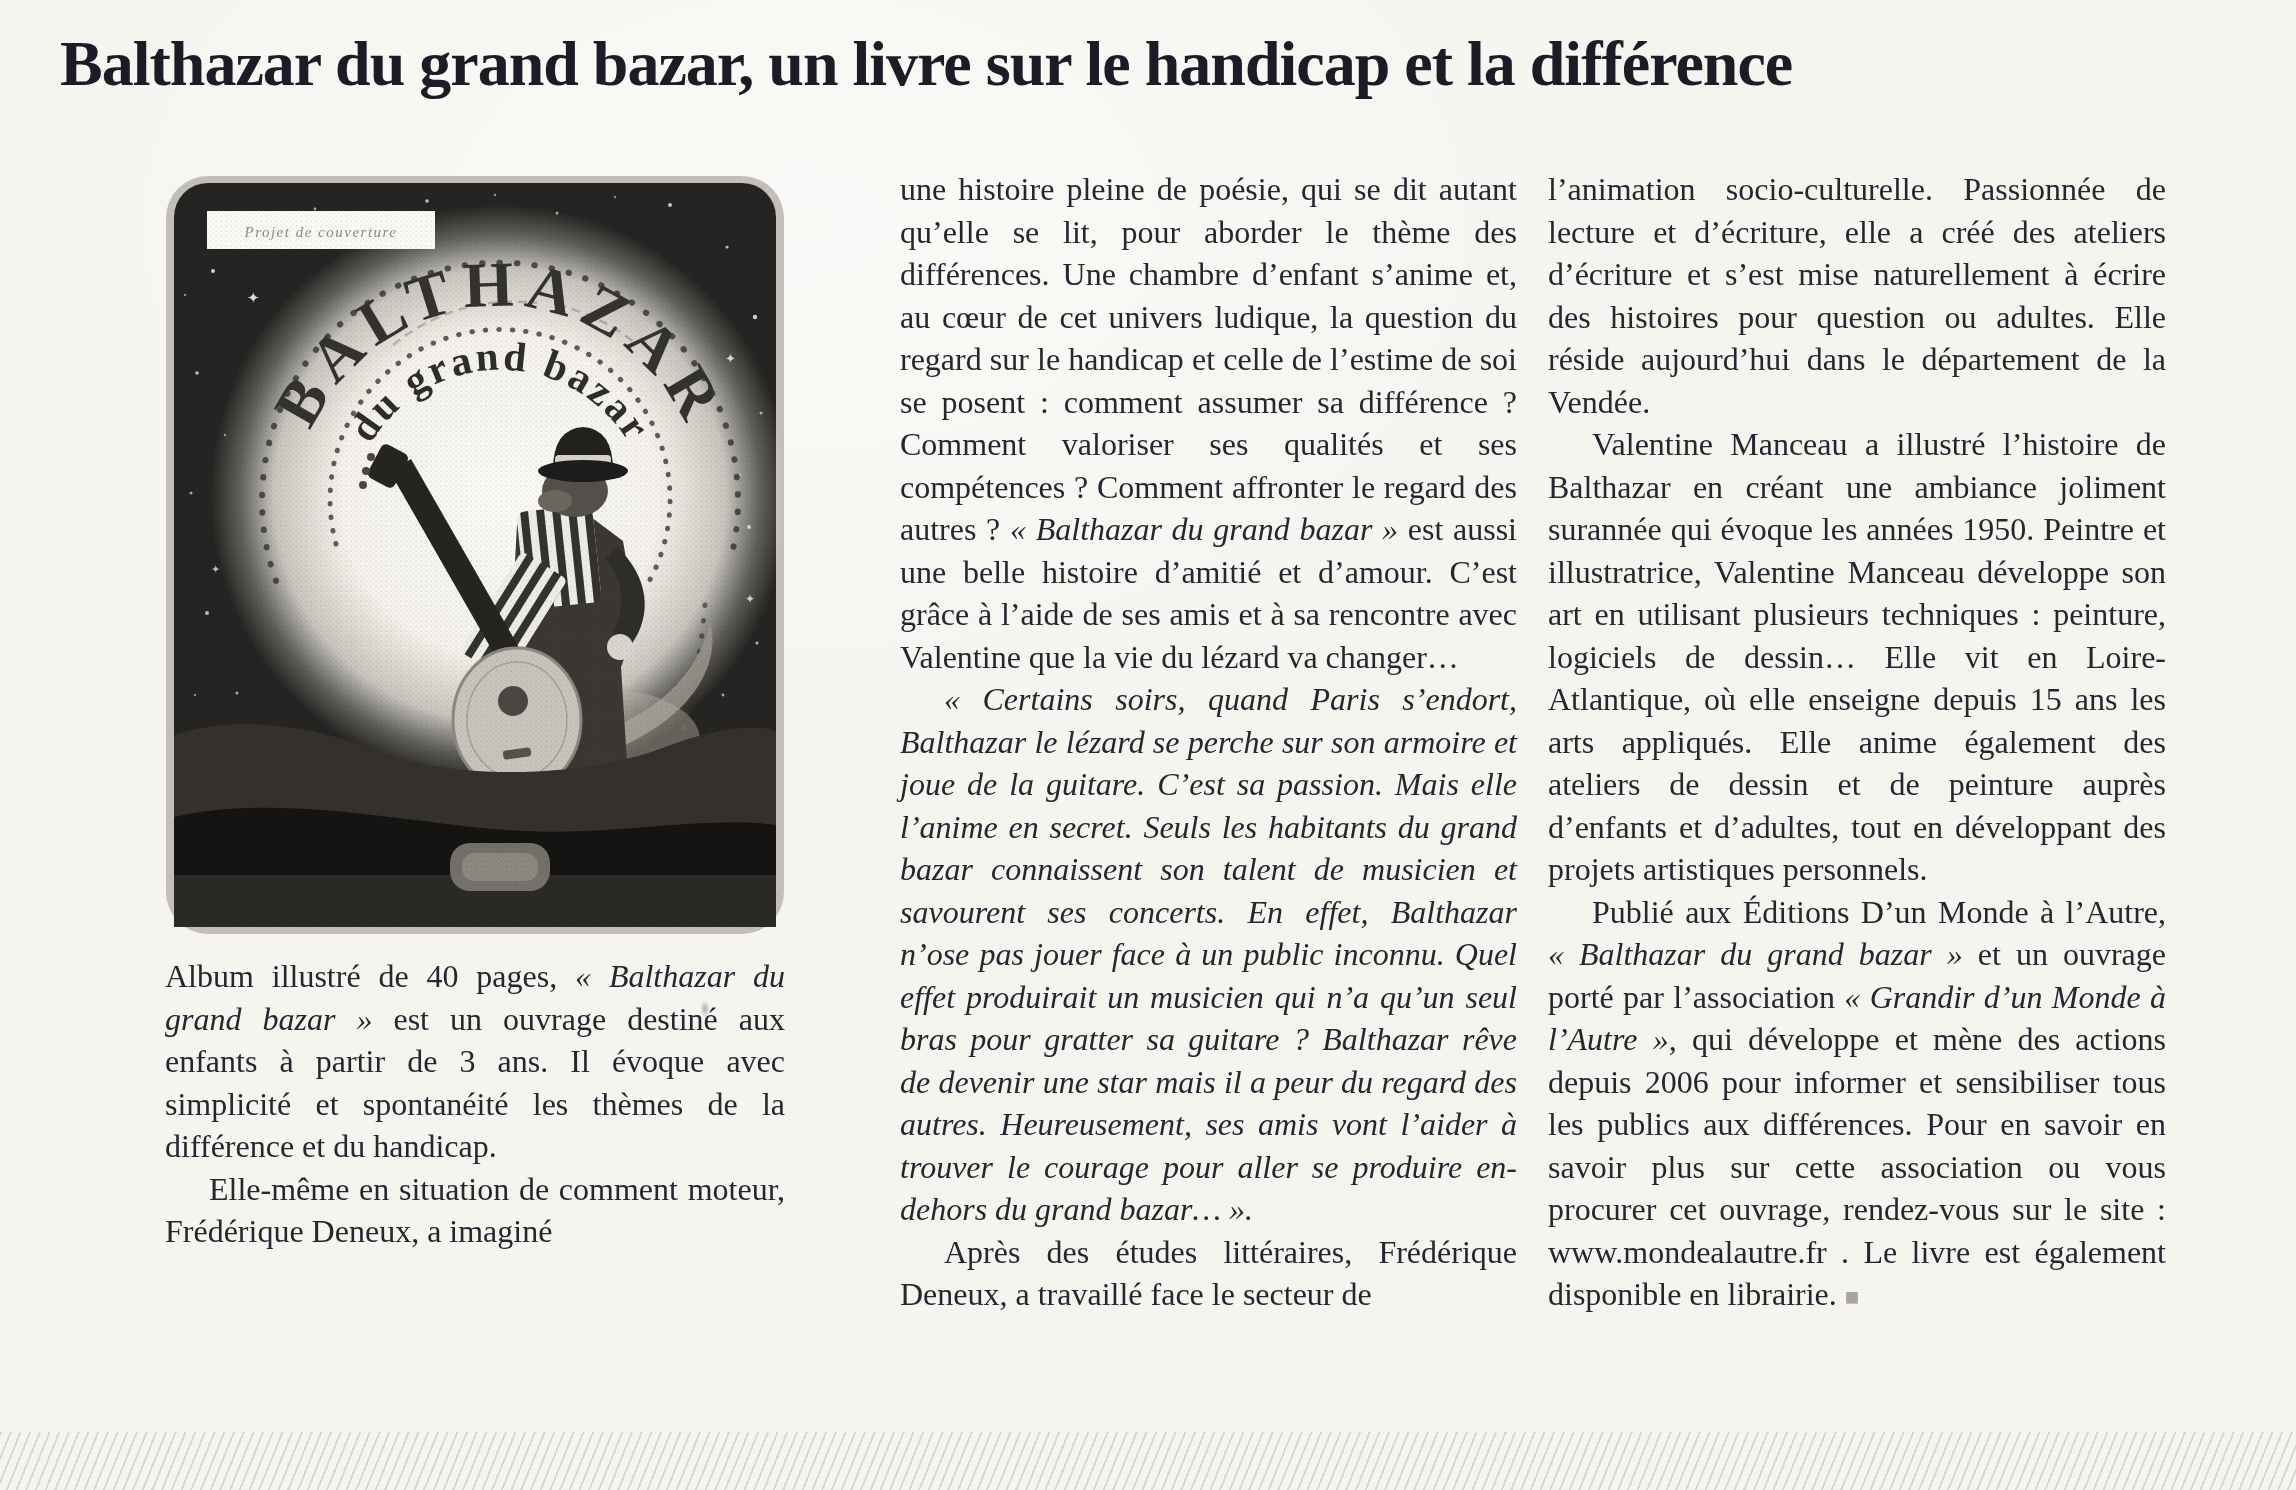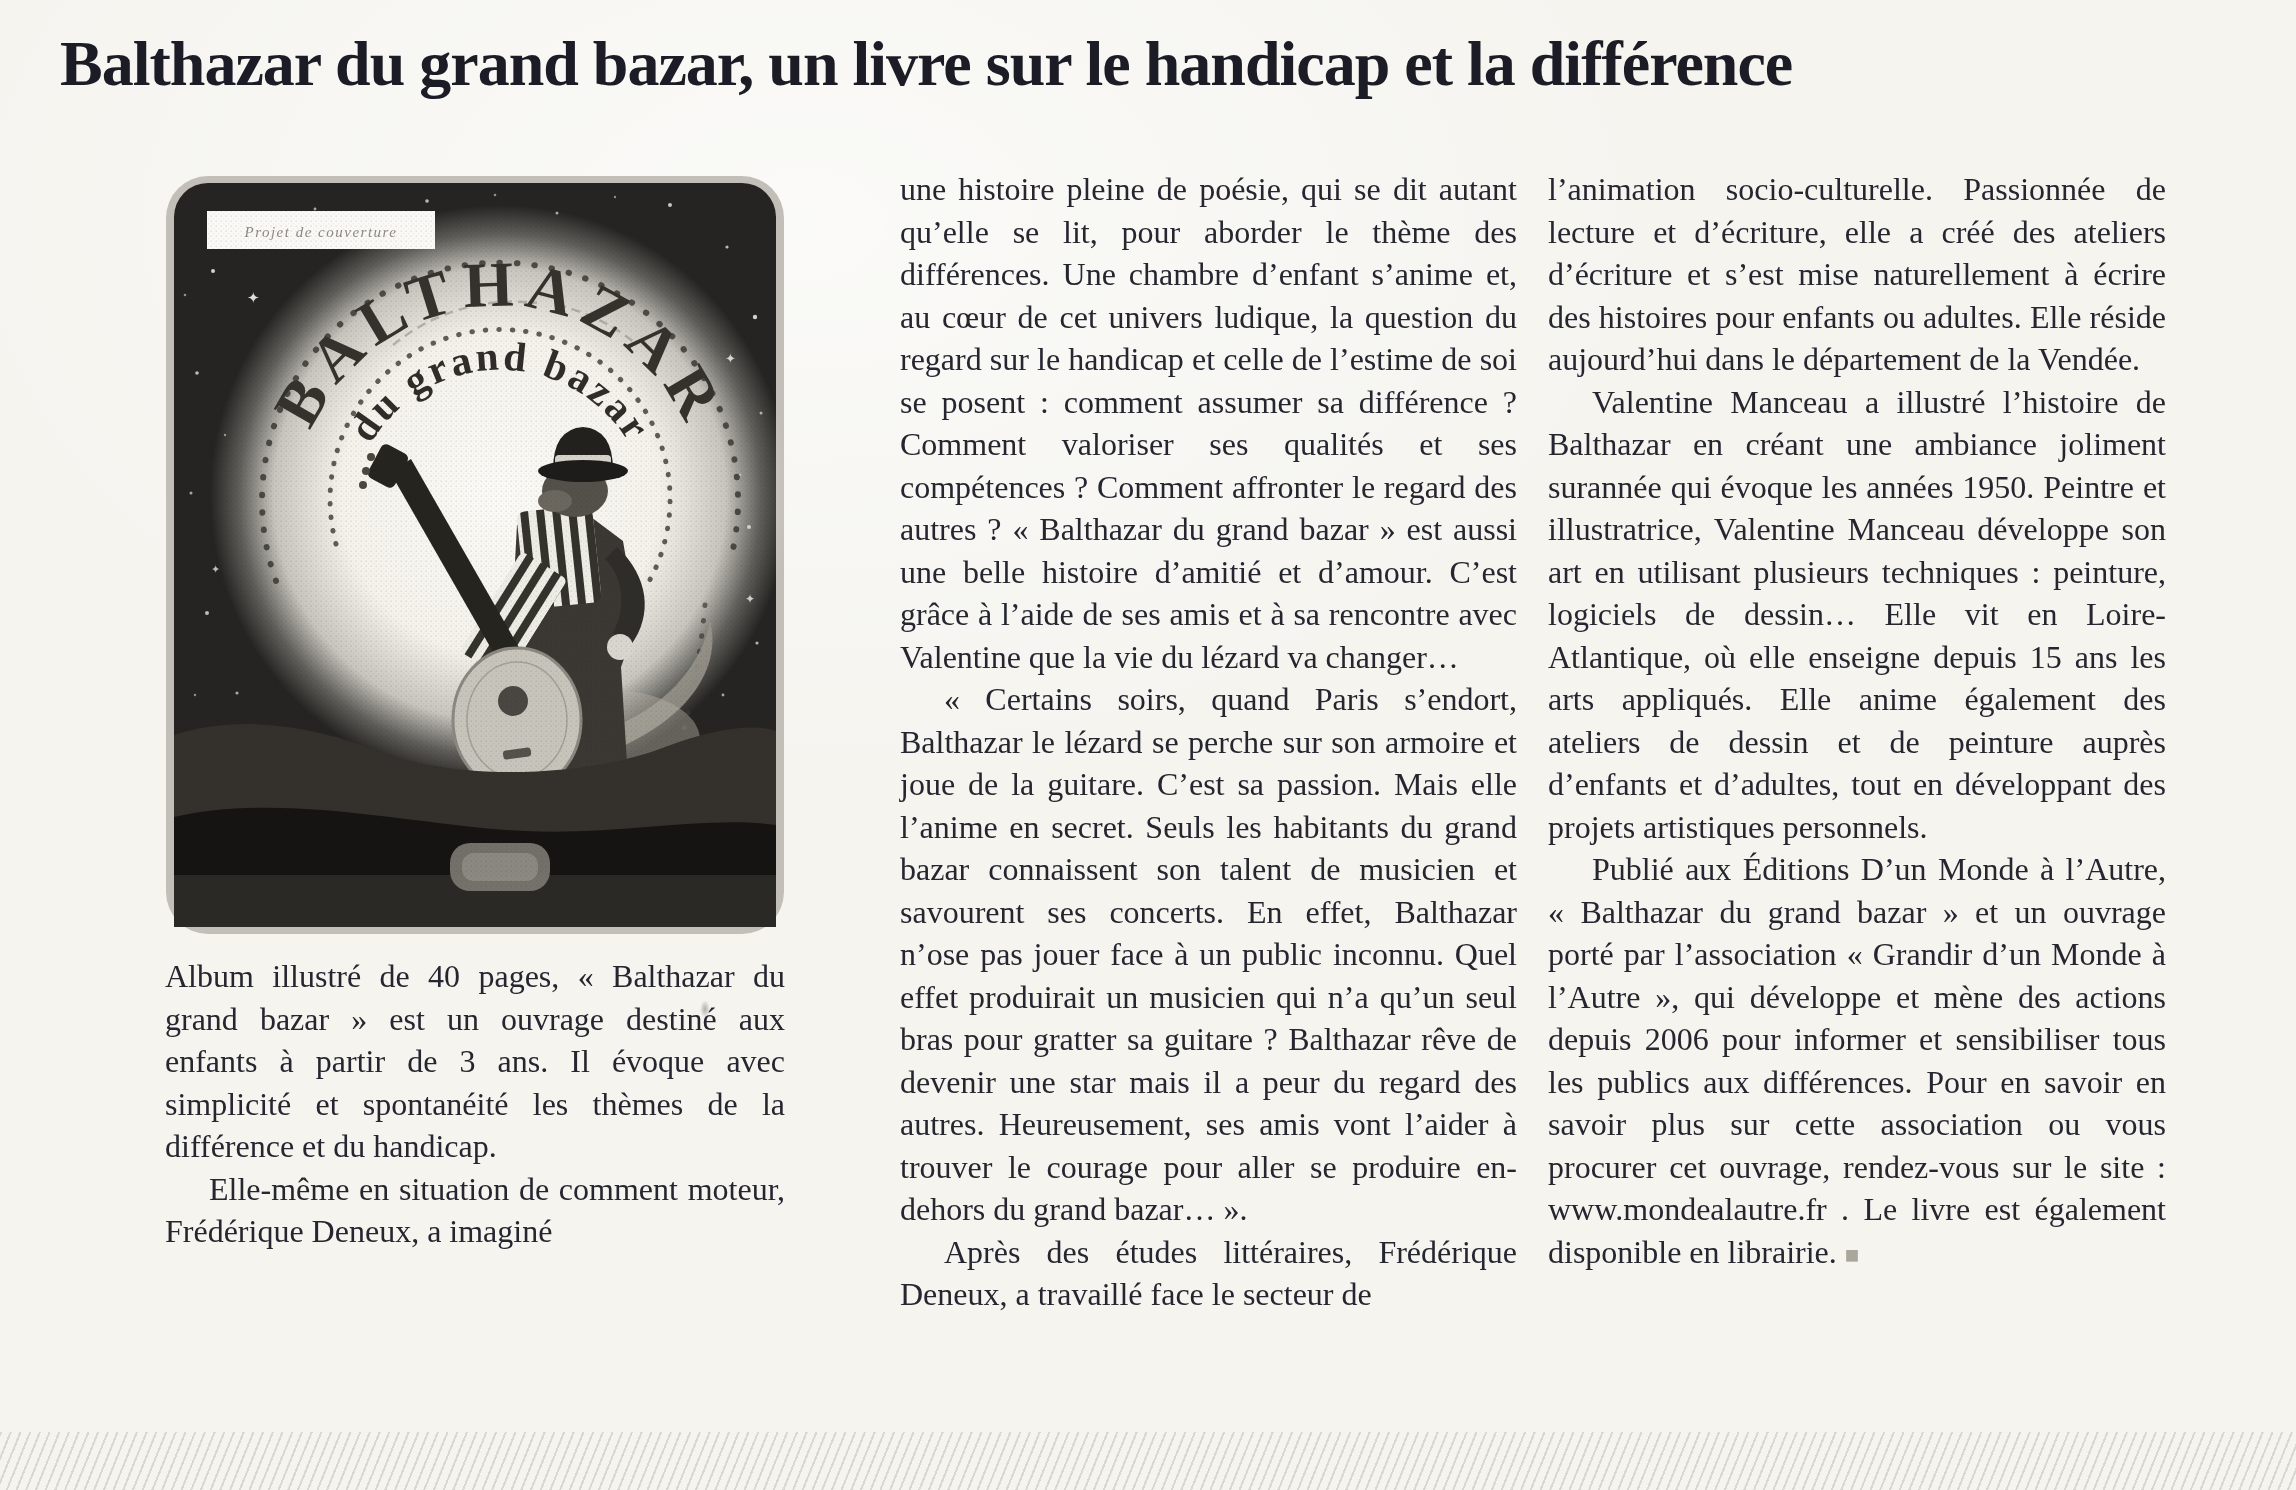--- a/index.html
+++ b/index.html
@@ -20,21 +20,21 @@
   .col{
     position:absolute;text-align:justify;
     font-size:32px;line-height:42.5px;color:#262631;
   }
   #colL{left:165px;top:150px;width:620px;}
   #colM{left:900px;top:168px;width:617px;}
   #colR{left:1548px;top:168px;width:618px;}
   figure.cover{margin:25px 0 20px 0;padding:0;width:620px;height:760px;}
   .para{margin:0;}
   .para.ind{text-indent:44px;}
-  .it{margin-top:6px;}
+  .it{font-style:italic;margin-top:6px;}
   .endmark{color:#a9a69c;font-size:24px;letter-spacing:2px;}
   .hatch{
     position:absolute;left:0;bottom:0;width:100%;height:58px;
     background:repeating-linear-gradient(112deg,
       rgba(104,102,94,.20) 0px, rgba(104,102,94,.20) 2px,
       rgba(245,244,239,0) 2px, rgba(245,244,239,0) 9px);
   }
   .speck{
     position:absolute;left:700px;top:1000px;width:10px;height:18px;border-radius:50%;
     background:radial-gradient(rgba(90,90,88,.45), rgba(90,90,88,0) 70%);
@@ -188,21 +188,21 @@
   <section class="col" id="colM">
     <div>
         <p class="para"><span>une histoire pleine de poésie, qui se dit autant qu’elle se lit, pour aborder le thème des différences. Une chambre d’enfant s’anime et, au cœur de cet univers ludique, la question du regard sur le handicap et celle de l’estime de soi se posent&nbsp;: comment assumer sa différence&nbsp;? Comment valoriser ses qualités et ses compétences&nbsp;? Comment affronter le regard des autres&nbsp;? </span><span class="it">«&nbsp;Balthazar du grand bazar&nbsp;»</span><span> est aussi une belle histoire d’amitié et d’amour. C’est grâce à l’aide de ses amis et à sa rencontre avec Valentine que la vie du lézard va changer…</span></p>
         <p class="para ind"><span class="it">«&nbsp;Certains soirs, quand Paris s’endort, Balthazar le lézard se perche sur son armoire et joue de la guitare. C’est sa passion. Mais elle l’anime en secret. Seuls les habitants du grand bazar connaissent son talent de musicien et savourent ses concerts. En effet, Balthazar n’ose pas jouer face à un public inconnu. Quel effet produirait un musicien qui n’a qu’un seul bras pour gratter sa guitare&nbsp;? Balthazar rêve de devenir une star mais il a peur du regard des autres. Heureusement, ses amis vont l’aider à trouver le courage pour aller se produire en-dehors du grand bazar…&nbsp;».</span></p>
         <p class="para ind"><span>Après des études littéraires, Frédérique Deneux, a travaillé face le secteur de</span></p>
       </div>
   </section>
 
   <section class="col" id="colR">
     <div>
-        <p class="para"><span>l’animation socio-culturelle. Passionnée de lecture et d’écriture, elle a créé des ateliers d’écriture et s’est mise naturellement à écrire des histoires pour enfants ou adultes. Elle réside aujourd’hui dans le département de la Vendée.</span></p>
+        <p class="para"><span>l’animation socio-culturelle. Passionnée de lecture et d’écriture, elle a créé des ateliers d’écriture et s’est mise naturellement à écrire des histoires pour question ou adultes. Elle réside aujourd’hui dans le département de la Vendée.</span></p>
         <p class="para ind"><span>Valentine Manceau a illustré l’histoire de Balthazar en créant une ambiance joliment surannée qui évoque les années 1950. Peintre et illustratrice, Valentine Manceau développe son art en utilisant plusieurs techniques&nbsp;: peinture, logiciels de dessin… Elle vit en Loire-Atlantique, où elle enseigne depuis 15 ans les arts appliqués. Elle anime également des ateliers de dessin et de peinture auprès d’enfants et d’adultes, tout en développant des projets artistiques personnels.</span></p>
         <p class="para ind"><span>Publié aux Éditions D’un Monde à l’Autre, </span><span class="it">«&nbsp;Balthazar du grand bazar&nbsp;»</span><span> et un ouvrage porté par l’association </span><span class="it">«&nbsp;Grandir d’un Monde à l’Autre&nbsp;»</span><span>, qui développe et mène des actions depuis 2006 pour informer et sensibiliser tous les publics aux différences. Pour en savoir en savoir plus sur cette association ou vous procurer cet ouvrage, rendez-vous sur le site&nbsp;: www.mondealautre.fr . Le livre est également disponible en librairie.</span><span class="endmark"> ■</span></p>
       </div>
   </section>
 
   <div class="speck"></div>
   <div class="hatch"></div>
 </div>
 
 </body></html>

